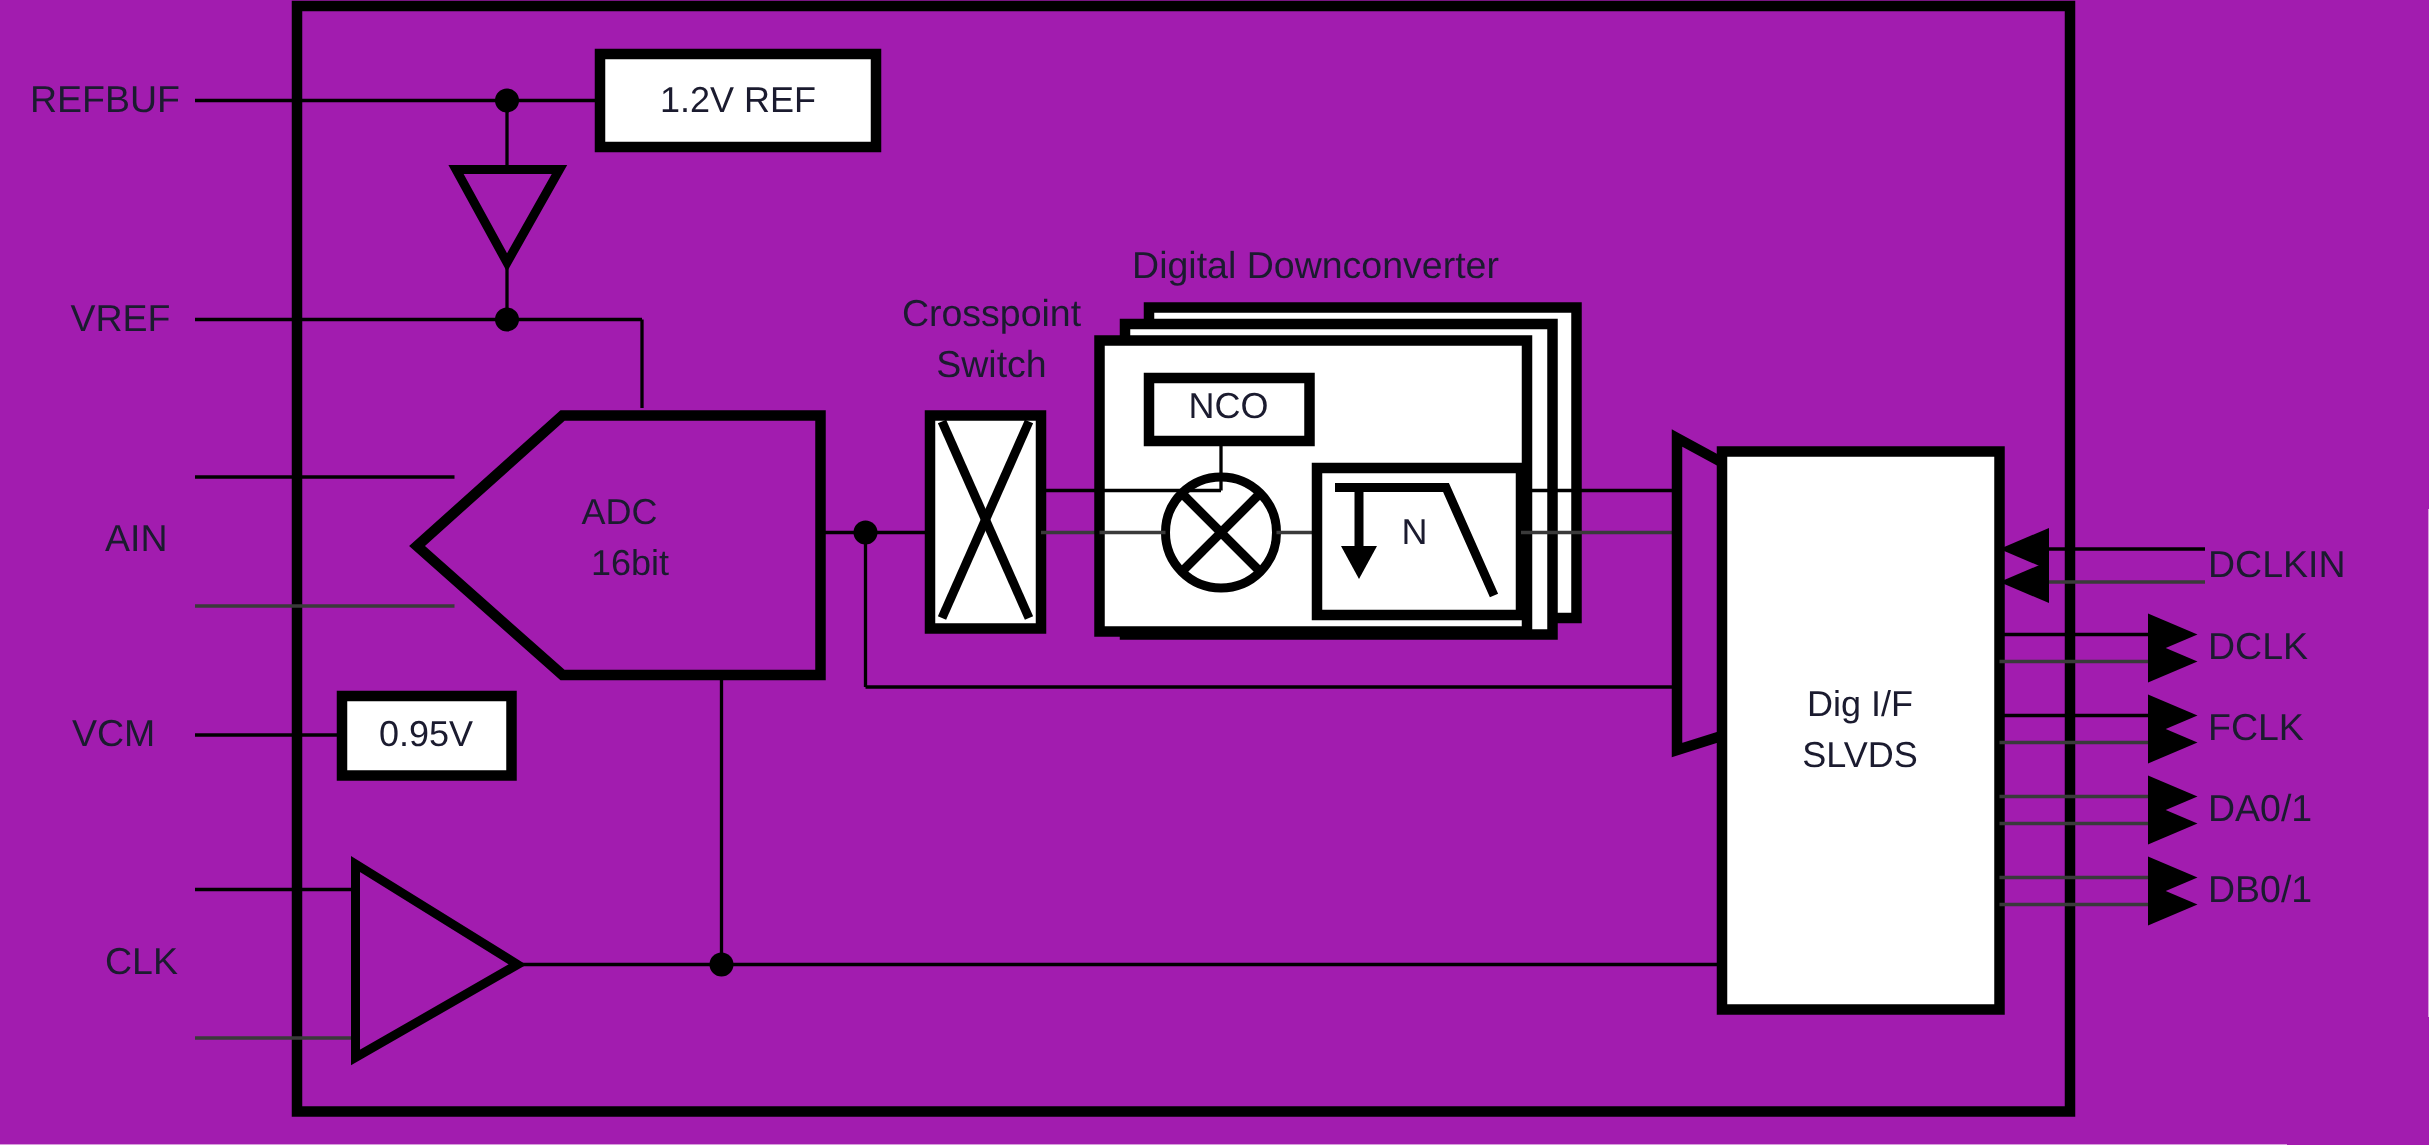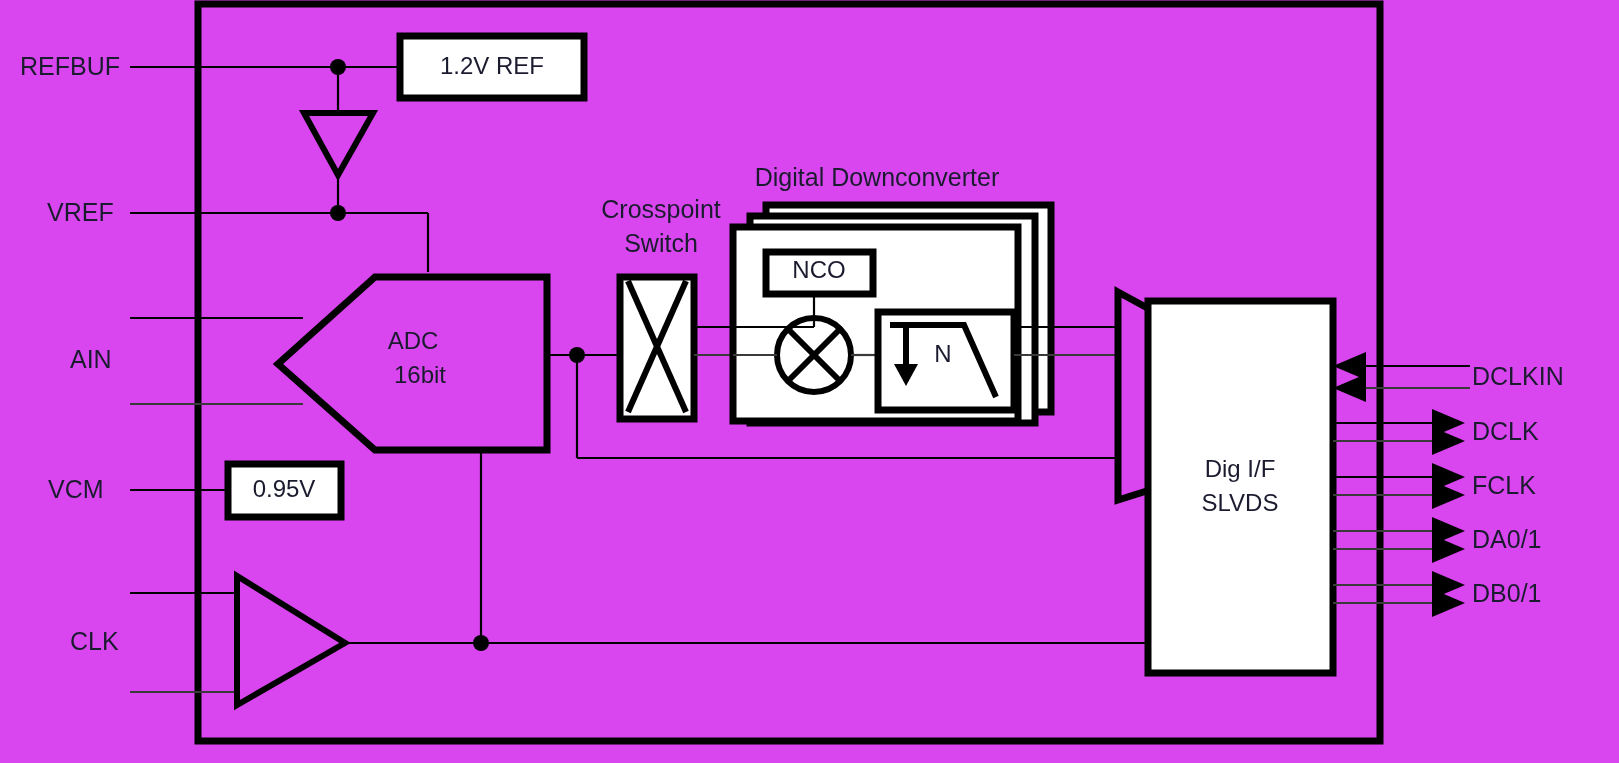--- a/index.html
+++ b/index.html
@@ -5,21 +5,21 @@
 <style>
   html, body {
     margin: 0;
     padding: 0;
     background: #ffffff;
   }
   #canvas-root {
     position: relative;
     width: 1619px;
     height: 763px;
-    background: #d946ef;
+    background: #a21caf;
     font-family: "Liberation Sans", sans-serif;
     overflow: hidden;
   }
   svg#diagram {
     display: block;
     width: 1619px;
     height: 763px;
   }
   .thick   { fill: none; stroke: #000000; stroke-width: 7; stroke-linejoin: miter; stroke-linecap: butt; }
   .thickx  { fill: none; stroke: #000000; stroke-width: 6; stroke-linejoin: miter; stroke-linecap: butt; }

